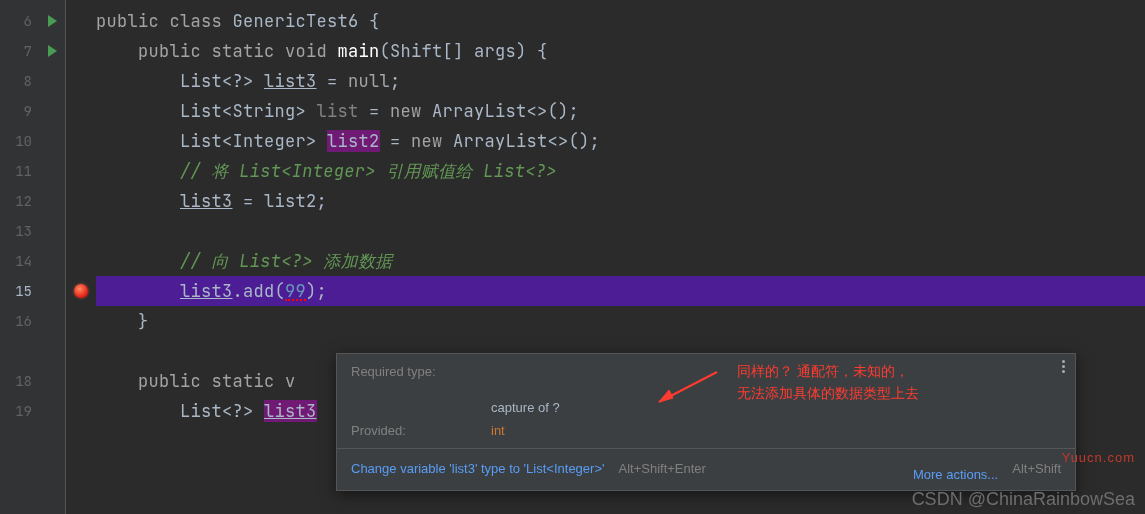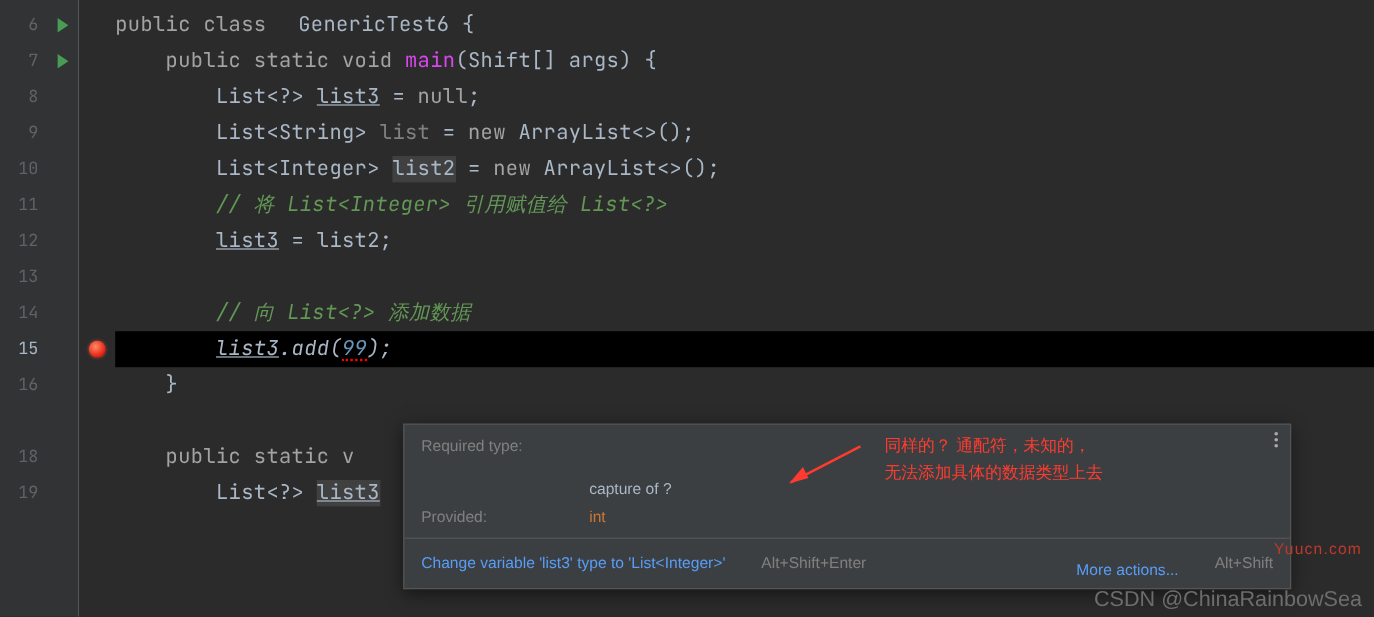--- a/index.html
+++ b/index.html
@@ -52,31 +52,31 @@
   background: radial-gradient(circle at 40% 35%, #ff8a65, #e51b0f 70%);
   box-shadow: 0 0 3px rgba(255,100,80,.6);
 }
 .code-area {
   flex: 1; padding-top: 6px; position: relative;
 }
 .code-line {
   height: 30px; line-height: 30px; white-space: pre;
   font-size: 17px; letter-spacing: 0.3px;
 }
-.code-line.active { background: #000000; font-style: italic; }
+.code-line.active { background: #4c1d95; }
 .kw { color: #a3a3a3; }
 .type { color: #a9b7c6; }
-.cls { color: #a9b7c6; margin-left: 16px; }
-.mname { color: #d946ef; }
+.cls { color: #a9b7c6; }
+.mname { color: #ffffff; }
 .cmt { color: #629755; font-style: italic; }
 .num { color: #6897bb; }
 .var { color: #a9b7c6; }
 .grey { color: #808080; }
 .under { text-decoration: underline; text-decoration-color: #a9b7c6; }
-.hl-var { background: #404040; }
+.hl-var { background: #701a75; }
 .redsq { position: relative; }
 .redsq::after {
   content:''; position:absolute; left:0; right:0; bottom:1px;
   border-bottom: 2px dotted #ff0000;
 }
 
 .popup {
   position: absolute;
   left: 336px;
   top: 353px;
@@ -93,21 +93,21 @@
 .lbl { color: #808080; }
 .val-cap { color: #a9b7c6; margin-top: 36px; }
 .val-err { color: #cc7832; }
 .annot {
   position: absolute; left: 400px; top: 6px;
   color: #ff3b30; font-size: 14px; line-height: 22px;
   font-family: 'Microsoft YaHei', sans-serif;
 }
 .arrow { stroke: #ff3b30; fill: #ff3b30; }
 .popup-sep { height:1px; background:#555; margin: 2px 0 0 0; }
-.popup-bot { display:flex; align-items:center; padding: 6px 14px 8px 14px; gap: 30px; text-align: center; }
+.popup-bot { display:flex; align-items:center; padding: 6px 14px 8px 14px; gap: 14px; text-align: center; }
 .quickfix { color: #589df6; cursor:pointer; }
 .shortcut { color: #808080; }
 .more { color: #589df6; margin-left:auto; cursor:pointer;margin-top:12px; }
 .kebab {
   position:absolute; right: 10px; top: 6px;
   color:#aaa; font-size:16px; line-height:12px; cursor:pointer;
   display:flex; flex-direction:column; gap:2px;
 }
 .kebab span { width:3px; height:3px; background:#aaa; border-radius:50%; display:block; }
 

